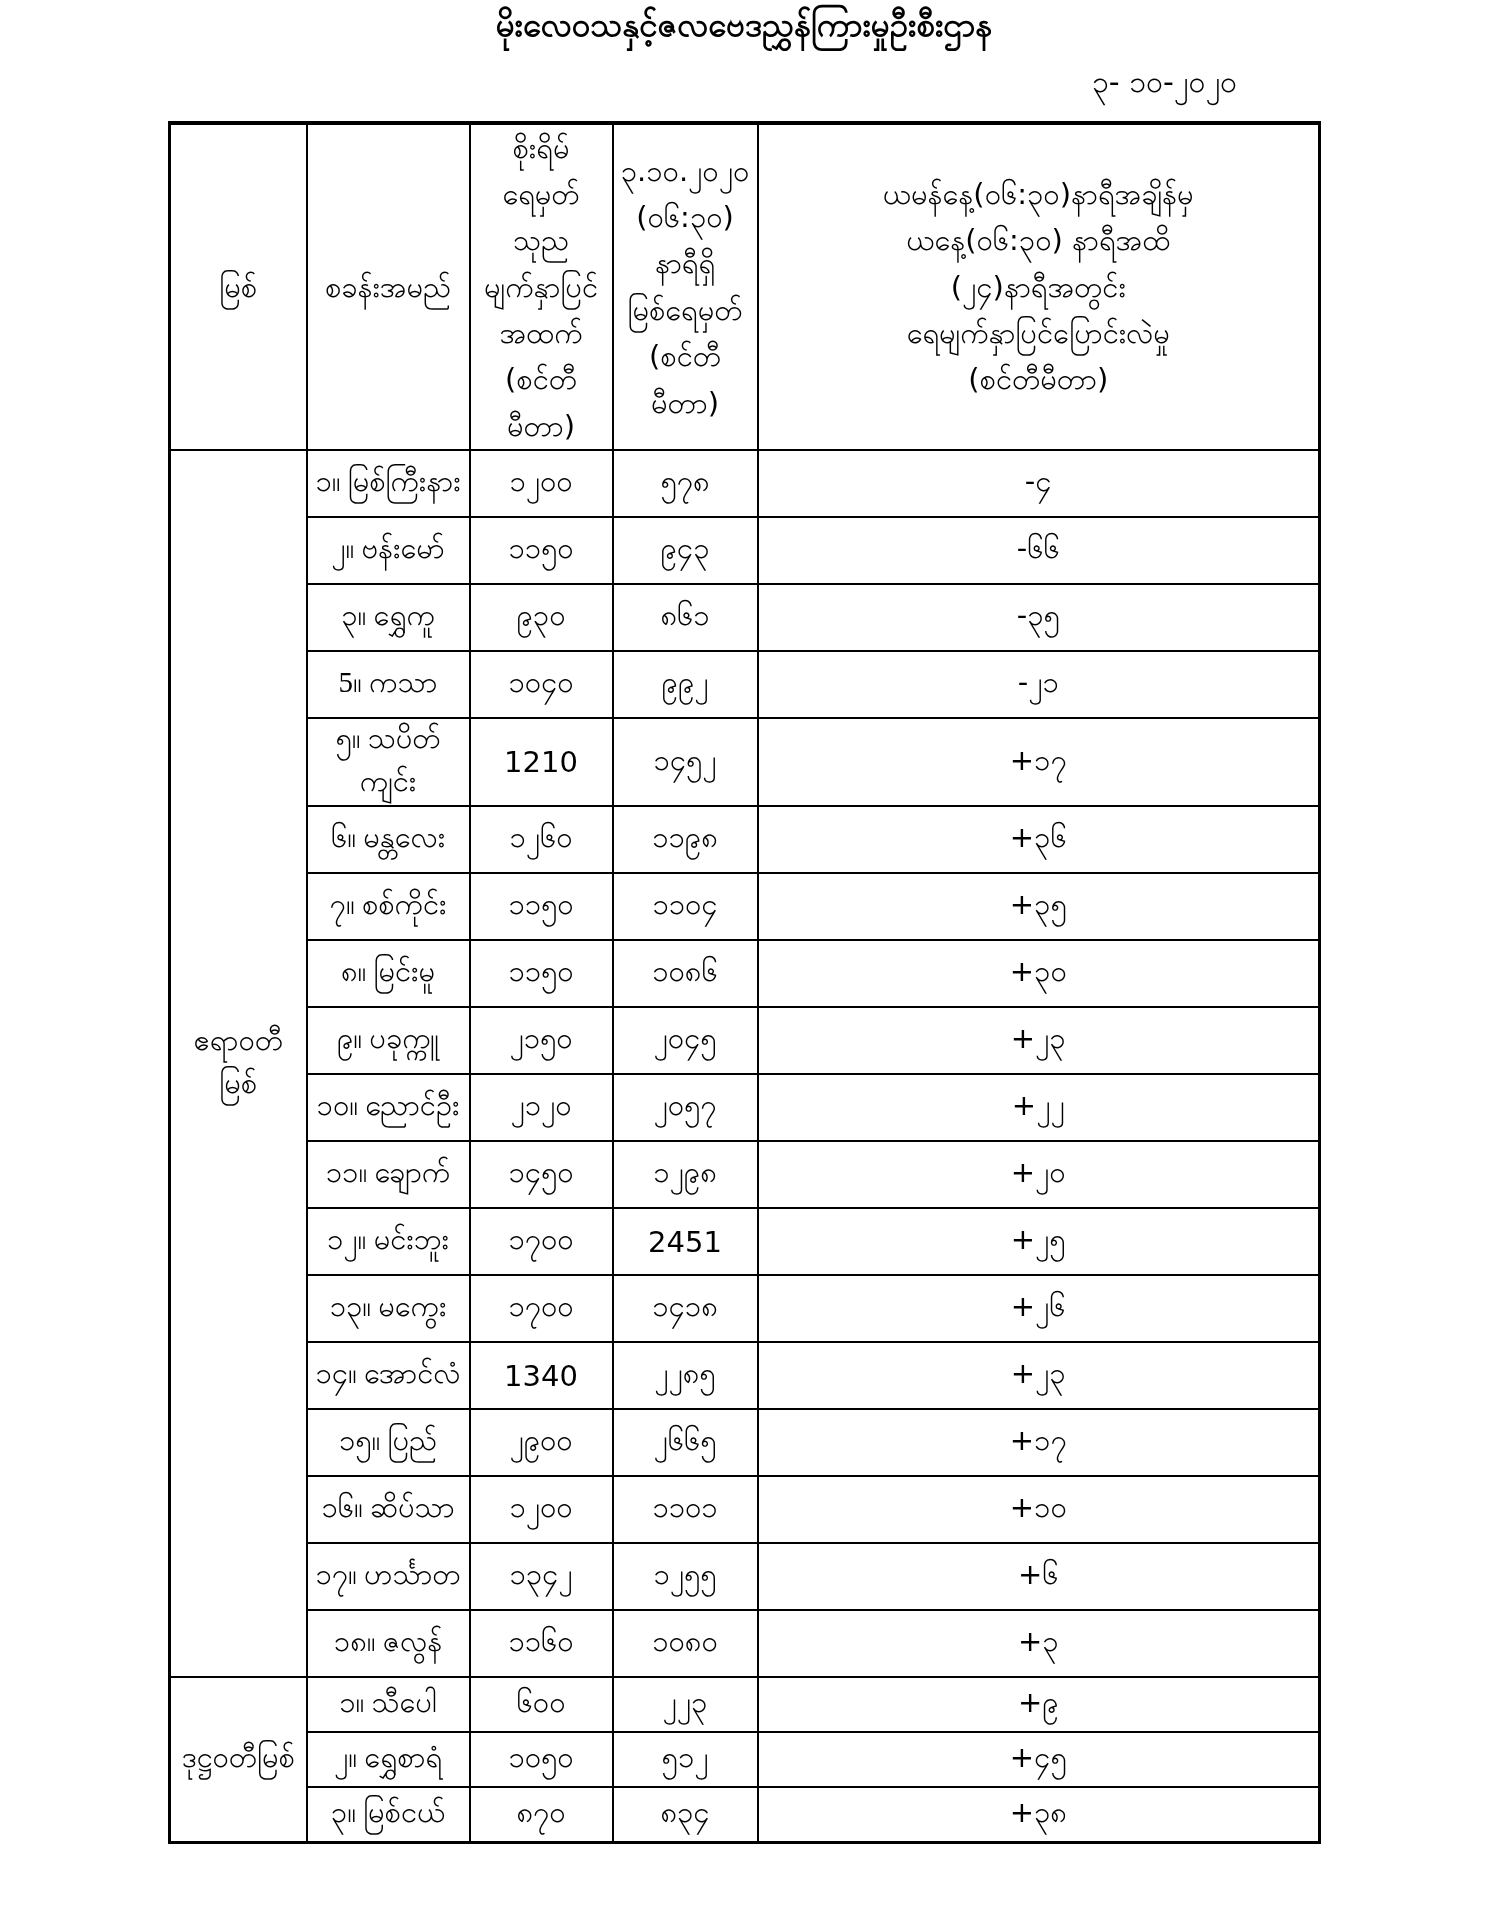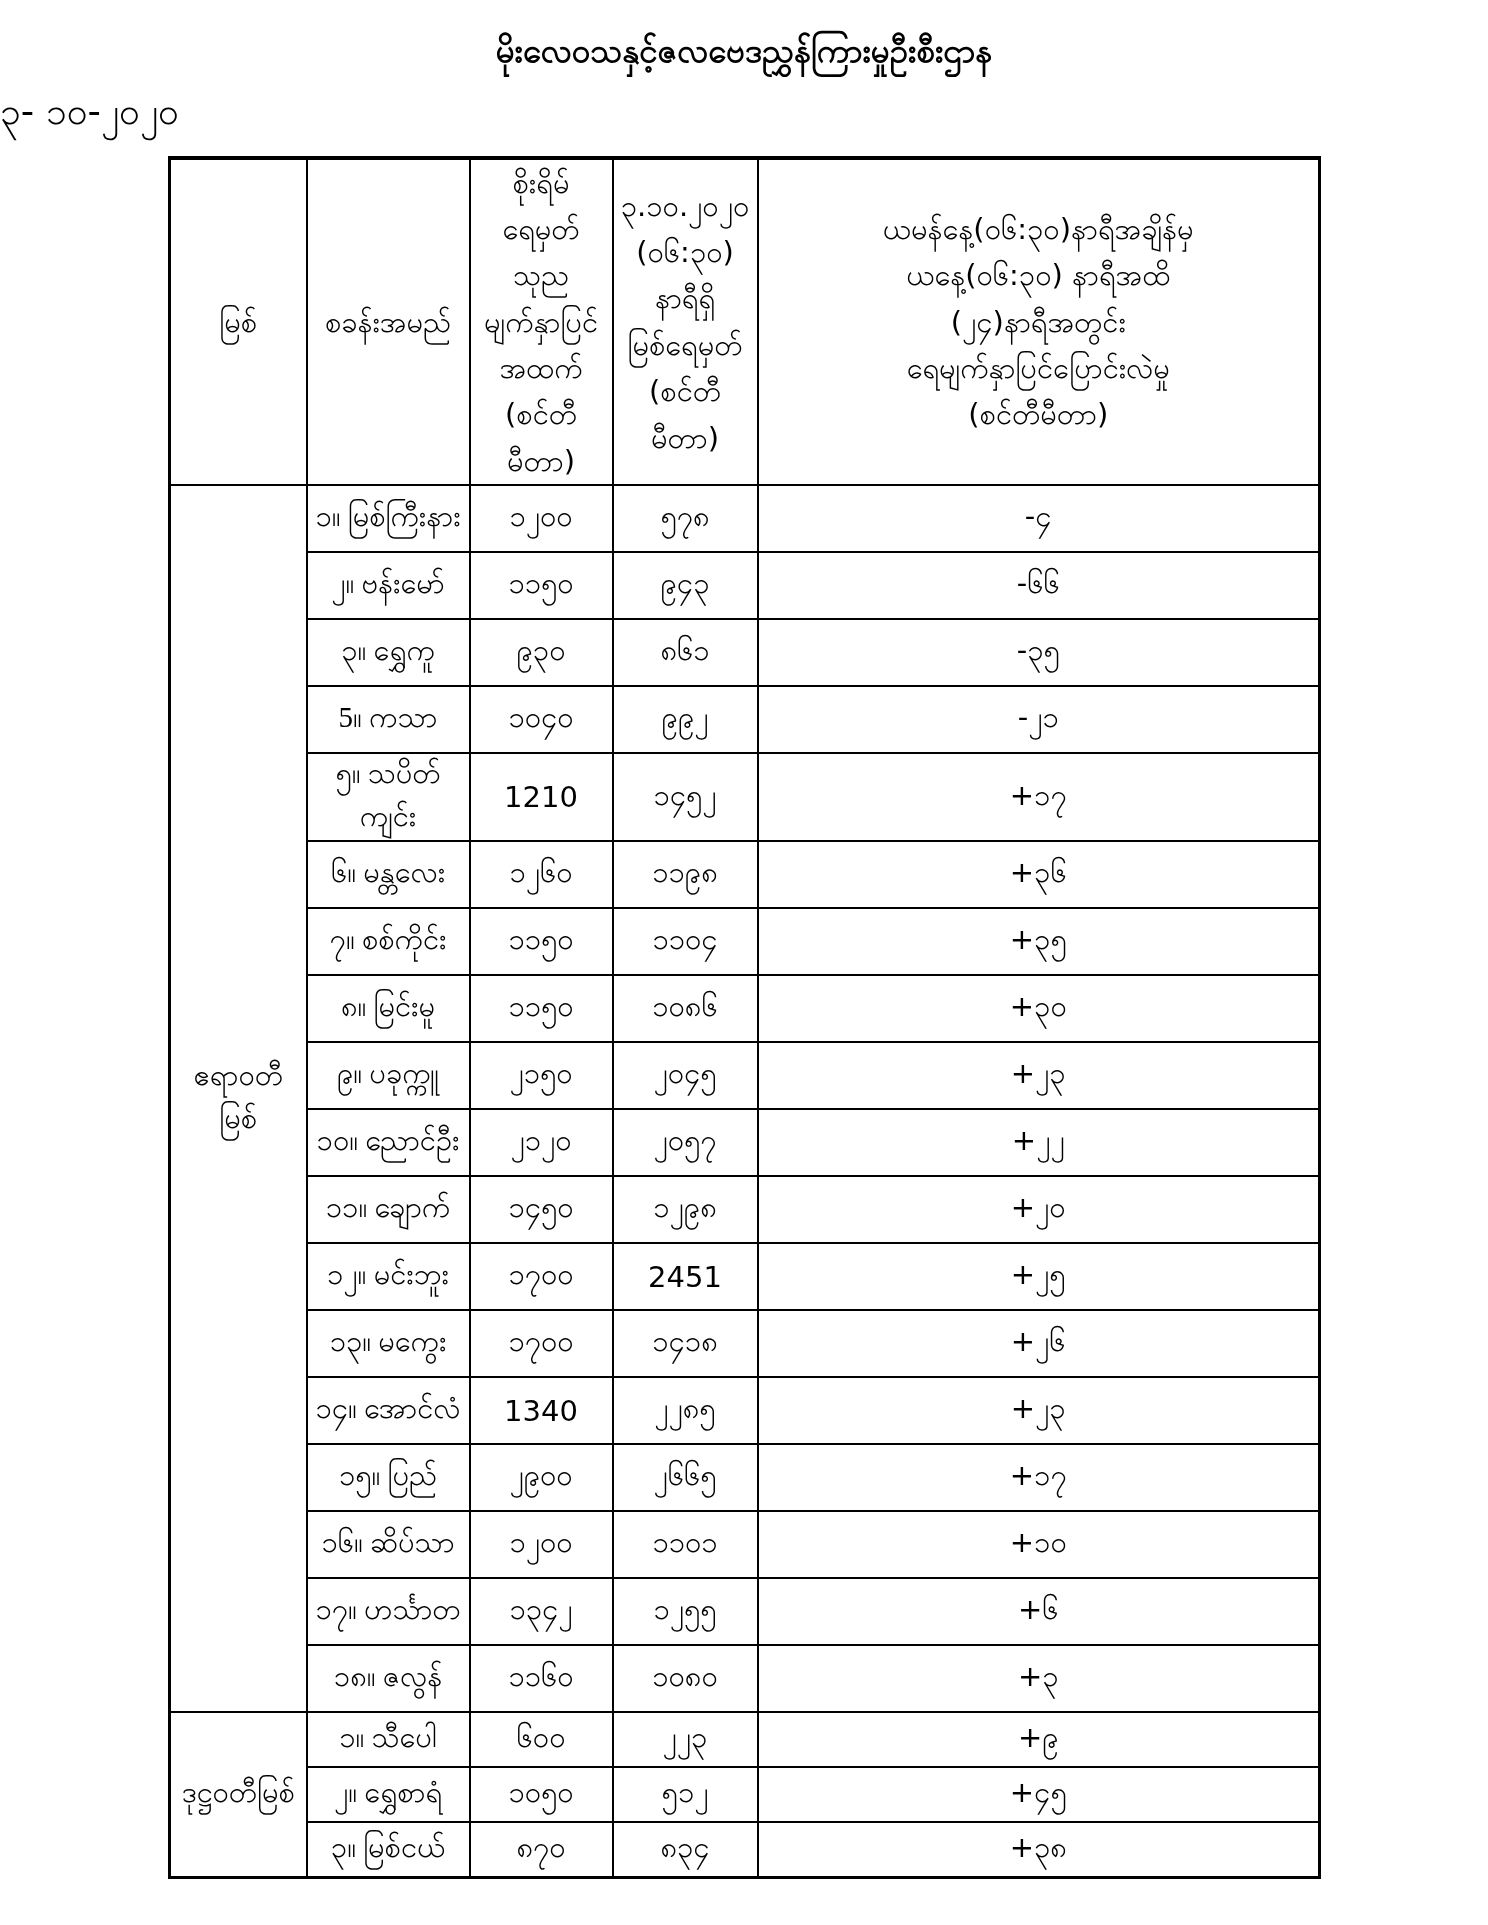--- a/index.html
+++ b/index.html
@@ -10,31 +10,30 @@
     font-family: "DejaVu Sans", "Liberation Sans", sans-serif;
   }
   .page {
     position: relative;
     width: 1488px;
     height: 1925px;
     background: #ffffff;
     overflow: hidden;
   }
   .title-block {
-    padding-top: 26px;
     text-align: center;
     font-weight: 700;
     font-size: 33px;
     line-height: 1.5;
   }
   .date-line {
     margin-top: 12px;
-    text-align: left;
+    text-align: right;
     padding-right: 251px;
-    font-size: 37px;
+    font-size: 30px;
   }
   table.report {
     margin-left: 168px;
     margin-top: 14px;
     width: 1150px;
     border-collapse: collapse;
     table-layout: fixed;
     border: 3px solid #000;
     border-top: 4px solid #000;
   }

